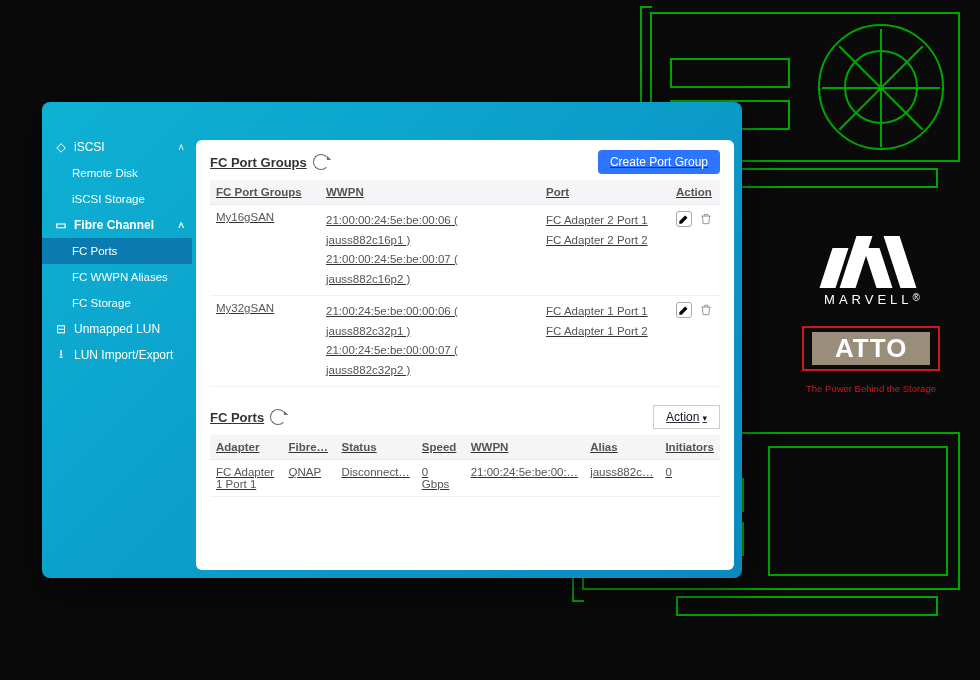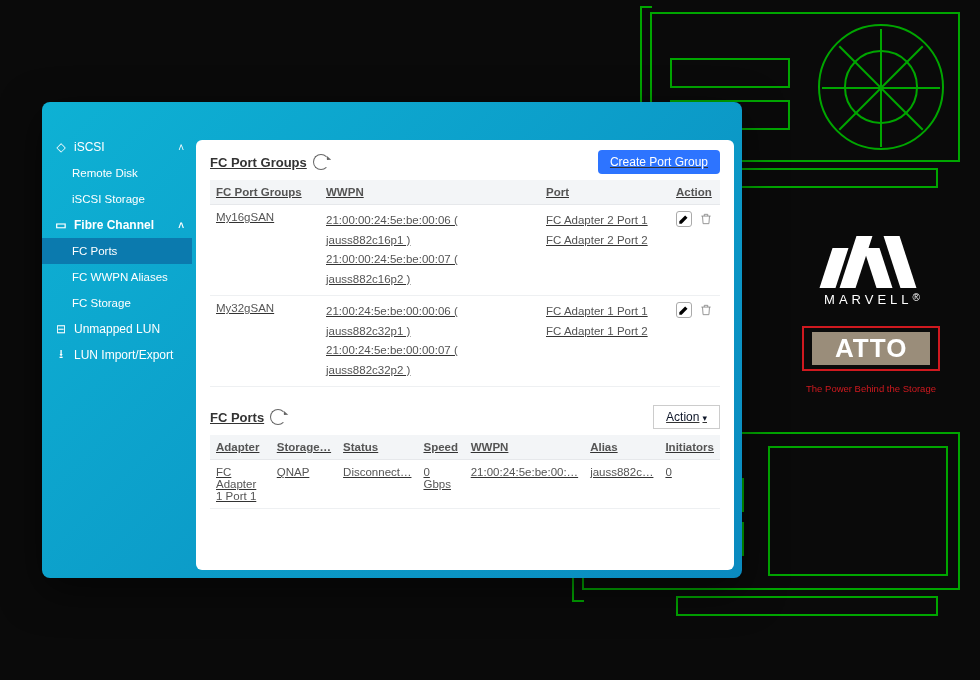--- a/index.html
+++ b/index.html
@@ -309,21 +309,21 @@
         <span class="refresh"></span>
         <span class="sec-spring"></span>
         <button class="btn-outline">
           <span>Action</span><span class="tri">▾</span>
         </button>
       </div>
       <table>
         <thead>
               <tr>
           <th style="width:110px">Adapter</th>
-          <th style="width:56px">Storage…</th>
+          <th style="width:56px">Fibre…</th>
           <th style="width:72px">Status</th>
           <th style="width:54px">Speed</th>
           <th style="width:118px">WWPN</th>
           <th style="width:64px">Alias</th>
           <th style="width:44px">Initiators</th>
         </tr>
             </thead>
         <tbody id="ports-body">
               <tr>
                 <td>FC Adapter 1 Port 1</td>

